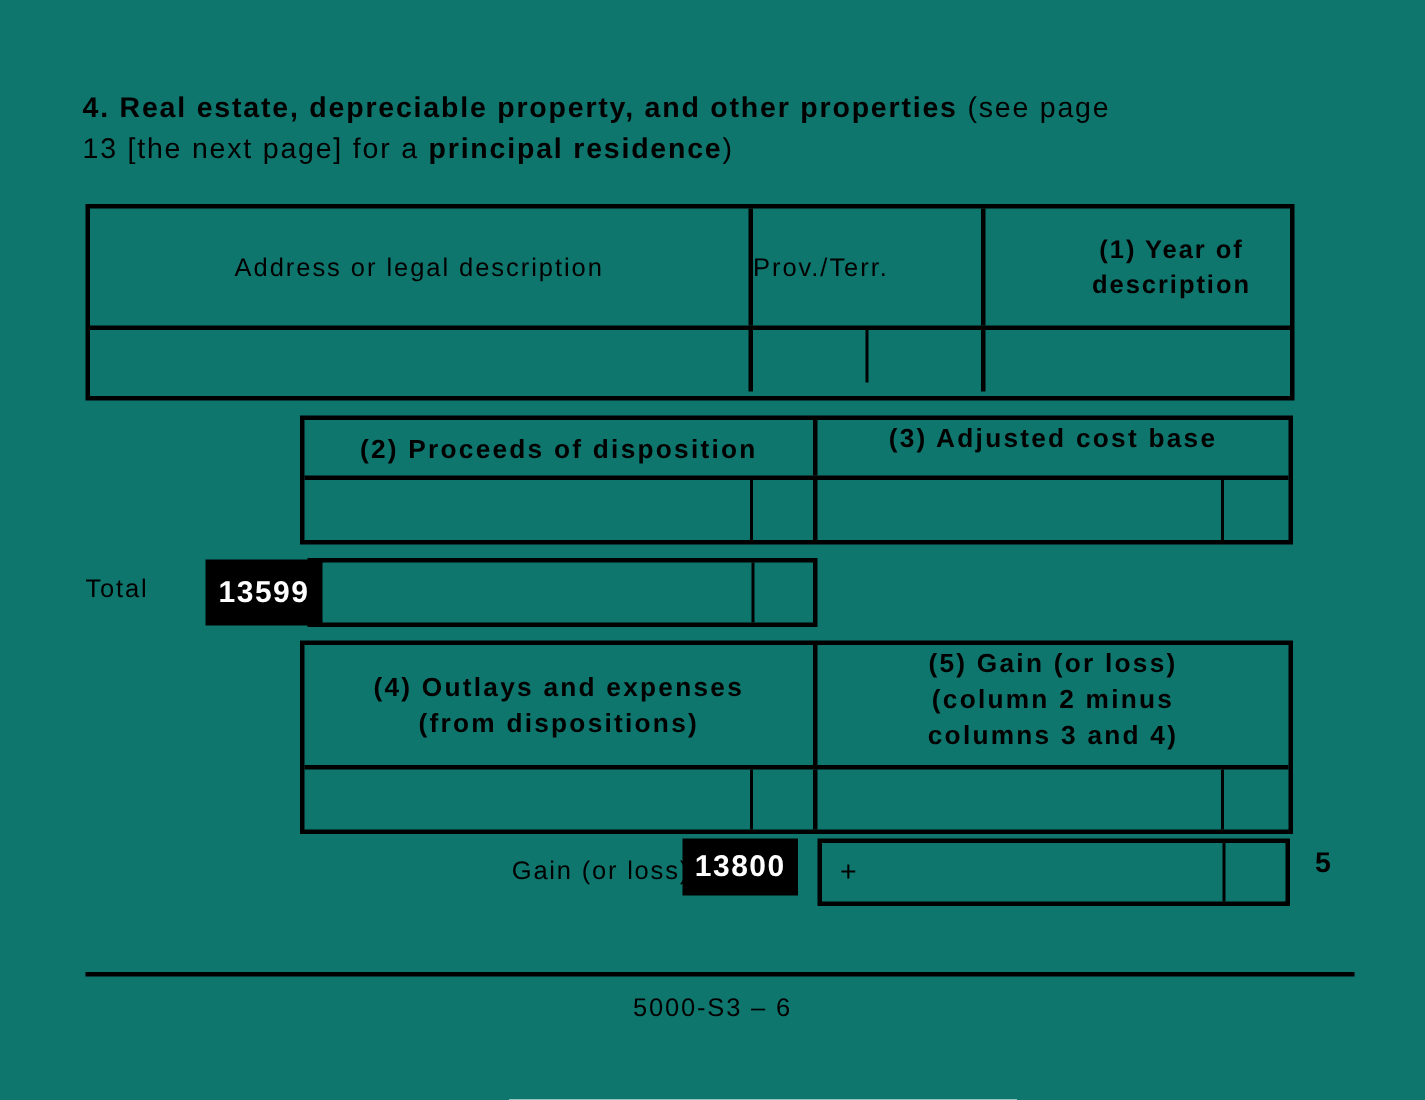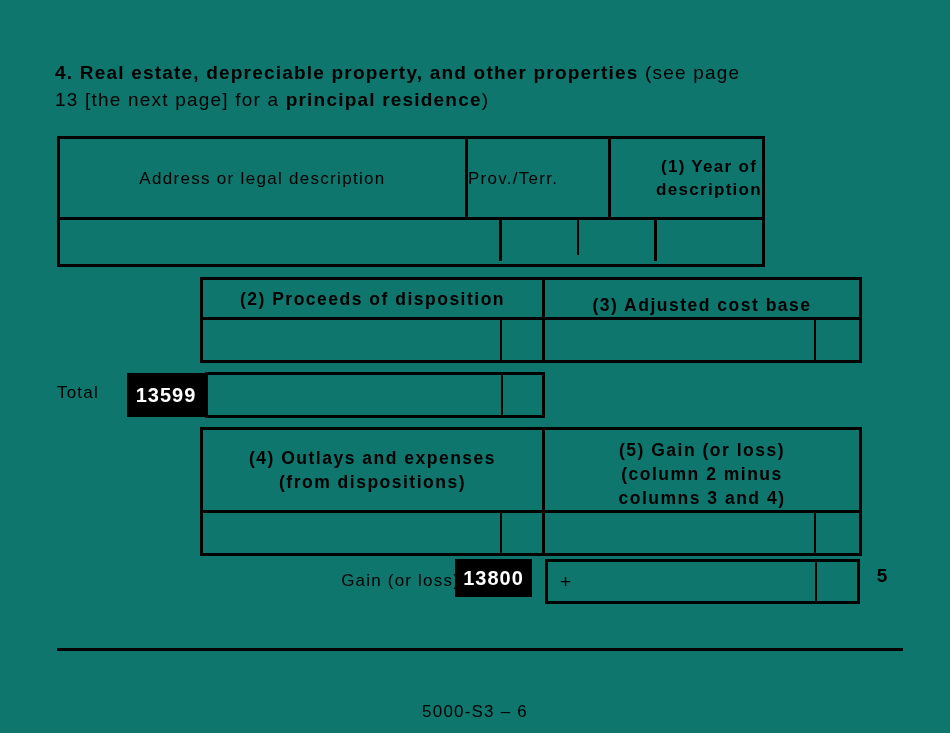--- a/index.html
+++ b/index.html
@@ -16,68 +16,68 @@
   .abs { position: absolute; }
 
   
   .title {
     left: 55px; top: 59px; width: 855px;
     font-size: 19px; line-height: 27px; letter-spacing: 1.2px;
   }
   .b { font-weight: bold; }
 
   
-  .t1 { left: 57px; top: 136px; width: 708px; height: 131px; border: 3px solid #000; }
+  .t1 { left: 57px; top: 136px; width: 806px; height: 131px; border: 3px solid #000; }
   .t1 .hdr-row { display: flex; height: 81px; border-bottom: 3px solid #000; }
   .t1 .empty-row { display: flex; height: 41px; }
   .t1 .c1 { width: 442px; border-right: 3px solid #000; display: flex; align-items: center; justify-content: center; text-align: center; }
   .t1 .c2 { width: 155px; border-right: 3px solid #000; display: flex; align-items: center; justify-content: flex-start; text-align: center; position: relative; }
   .t1 .c3 { flex: 1; display: flex; align-items: center; justify-content: center; text-align: center; }
   .t1 .hdr-row { font-size: 17px; letter-spacing: 1.3px; line-height: 23px; }
   .year-hdr { font-weight: bold; padding-left: 45px; }
   .prov-tick { position: absolute; left: calc(50% - 1px); top: 0; width: 2px; height: 35px; background: #000; }
 
   
   .coltable { width: 662px; border: 3px solid #000; }
   .coltable .hdr-row { display: flex; border-bottom: 3px solid #000; font-weight: bold; font-size: 17.5px; letter-spacing: 1.5px; line-height: 24px; }
   .coltable .amt-row { display: flex; }
   .coltable .ca { width: 342px; border-right: 3px solid #000; display: flex; align-items: center; justify-content: center; text-align: center; position: relative; }
-  .coltable .cb { flex: 1; display: flex; align-items: flex-end; justify-content: center; text-align: center; position: relative; }
+  .coltable .cb { flex: 1; display: flex; align-items: flex-start; justify-content: center; text-align: center; position: relative; }
   .t2 { left: 200px; top: 277px; }
   .t2 .hdr-row { height: 40px; }
   .t2 .amt-row { height: 40px; }
   .t3 { left: 200px; top: 427px; }
   .t3 .hdr-row { height: 83px; }
   .t3 .amt-row { height: 40px; }
   .cents-div { position: absolute; top: 0; bottom: 0; width: 2px; background: #000; }
   .ca .cents-div { left: 297px; }
   .cb .cents-div { left: 269px; }
 
   
   .total-label { left: 57px; top: 383px; font-size: 17px; letter-spacing: 1.2px; }
   .code-box {
     background: #000; color: #fff; font-weight: bold; font-size: 20px; letter-spacing: 1px;
     display: flex; align-items: center; justify-content: center;
   }
-  .total-code { left: 127px; top: 373px; width: 78px; height: 44px; }
+  .total-code { left: 137px; top: 373px; width: 78px; height: 44px; }
   .total-box { left: 205px; top: 372px; width: 340px; height: 46px; border: 3px solid #000; position: absolute; }
   .total-box .cents-div { left: 293px; }
 
   
   .gain-label { left: 260px; top: 571px; width: 200px; text-align: right; font-size: 17px; letter-spacing: 1.2px; }
   .gain-code { left: 455px; top: 559px; width: 77px; height: 38px; }
   .gain-box { left: 545px; top: 559px; width: 315px; height: 45px; border: 3px solid #000; position: absolute;
               display: flex; align-items: center; }
   .gain-box .plus { margin-left: 12px; font-size: 19px; letter-spacing: 0; }
   .gain-box .cents-div { left: 267px; }
   .line-num { left: 862px; top: 565px; width: 40px; text-align: center; font-weight: bold; font-size: 19px; }
 
   
   .footer-rule { left: 57px; top: 648px; width: 846px; height: 3px; background: #000; }
-  .footer-text { left: 0; top: 662px; width: 950px; text-align: center; font-size: 17px; letter-spacing: 1.2px; margin-top: 40px; }
+  .footer-text { left: 0; top: 662px; width: 950px; text-align: center; font-size: 17px; letter-spacing: 1.2px; }
 </style>
 </head>
 <body>
 
 <div class="page">
 
   <div class="abs title">
     <div><span class="b">4. Real estate, depreciable property, and other properties</span><span> (see page</span></div>
     <div><span>13 [the next page] for a </span><span class="b">principal residence</span><span>)</span></div>
   </div>

